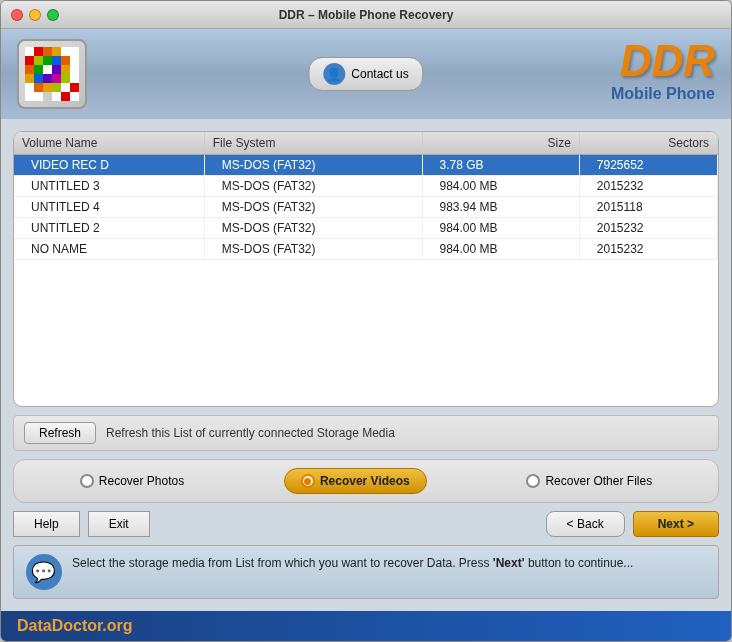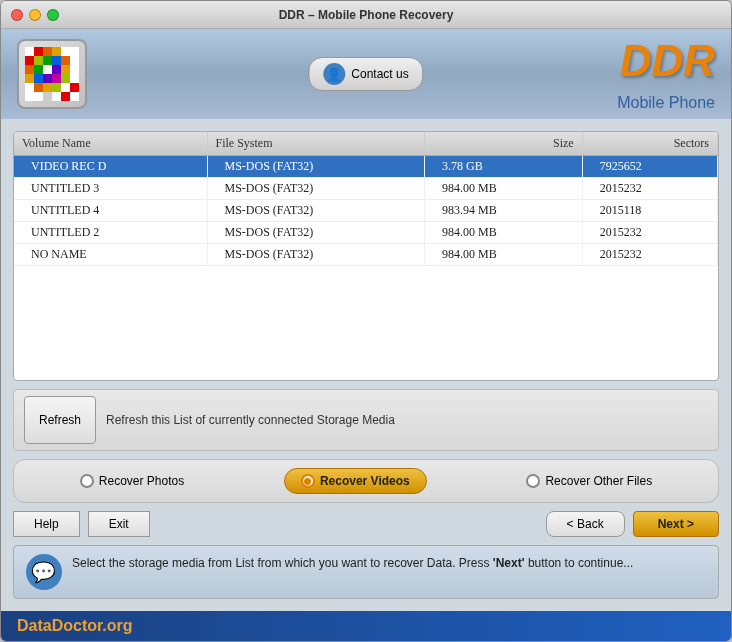--- a/index.html
+++ b/index.html
@@ -118,43 +118,42 @@
       font-size: 44px;
       font-weight: bold;
       color: #e8820a;
       line-height: 1;
       font-style: italic;
       text-shadow: 2px 2px 3px rgba(0,0,0,0.3);
     }
     .mobile-text {
       font-size: 16px;
       color: #3060a0;
-      font-weight: normal;
-      margin-top: 11px;
+      font-weight: bold;
+      margin-top: 2px;
       text-align: right;
     }
 
     
     .main-content {
       flex: 1;
       background: #d0d8e0;
       display: flex;
       flex-direction: column;
       padding: 12px;
       gap: 8px;
     }
 
     
     .table-section {
       background: white;
       border: 1px solid #aaa;
-      border-radius: 4px;
+      border-radius: 9px;
       overflow: hidden;
       flex: 1;
-      font-family: Liberation Serif, serif;
     }
     .data-table {
       width: 100%;
       border-collapse: collapse;
     }
     .data-table th {
       background: linear-gradient(to bottom, #e0e0e0, #c8c8c8);
       border-bottom: 1px solid #aaa;
       border-right: 1px solid #ccc;
       padding: 4px 8px;
@@ -184,21 +183,21 @@
       border-radius: 4px;
       padding: 6px 10px;
       display: flex;
       align-items: center;
       gap: 10px;
     }
     .refresh-btn {
       background: linear-gradient(to bottom, #f5f5f5, #ddd);
       border: 1px solid #999;
       border-radius: 4px;
-      padding: 16px 14px;
+      padding: 3px 14px;
       font-size: 12px;
       cursor: pointer;
     }
     .refresh-text {
       font-size: 12px;
       color: #333;
     }
 
     
     .radio-bar {

